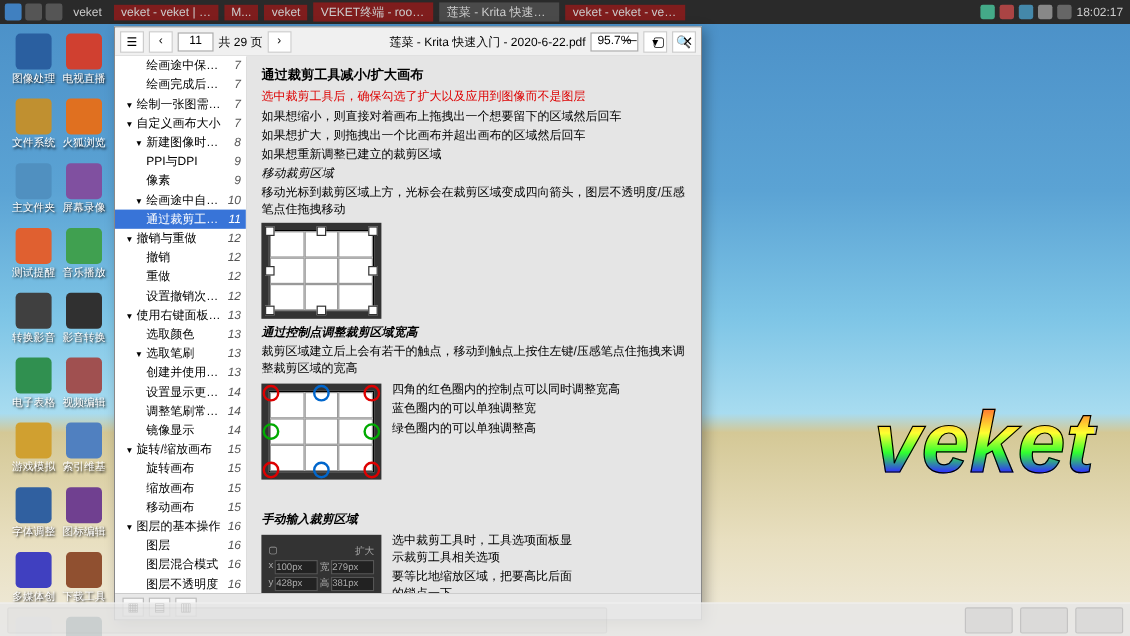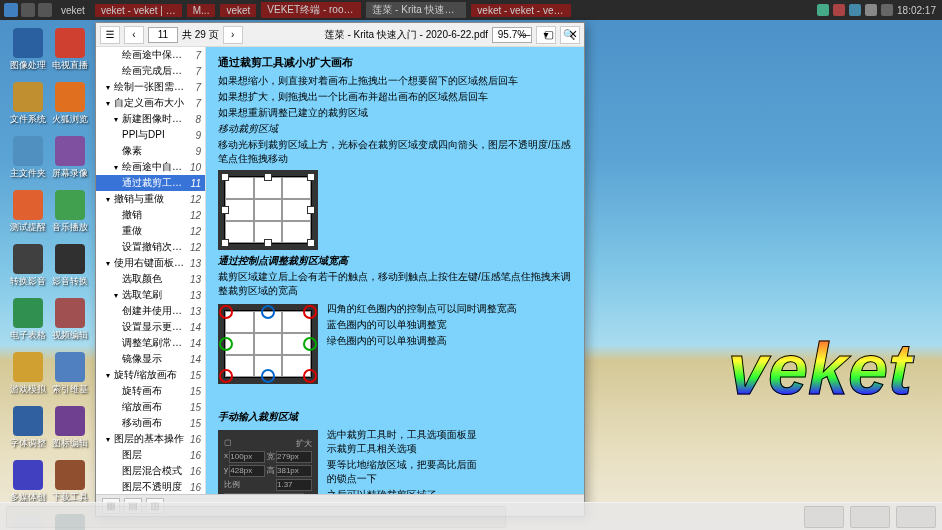--- a/index.html
+++ b/index.html
@@ -27,21 +27,21 @@
 .app-body { flex: 1; display: flex; overflow: hidden; }
 .toc { width: 110px; background: #fff; border-right: 1px solid #ddd; overflow-y: auto; font-size: 10px; }
 .toc-item { display: flex; align-items: center; padding: 1px 4px 1px 10px; cursor: pointer; white-space: nowrap; }
 .toc-item.lv2 { padding-left: 10px; }
 .toc-item.lv3 { padding-left: 18px; }
 .toc-item.sel { background: #3874d8; color: #fff; }
 .toc-label { flex: 1; overflow: hidden; text-overflow: ellipsis; }
 .toc-num { margin-left: 4px; font-style: italic; color: #555; }
 .toc-item.sel .toc-num { color: #fff; }
 .toc-arrow { width: 8px; font-size: 8px; }
-.content { flex: 1; background: #7dd3fc; overflow-y: auto; padding: 8px 12px; font-size: 10px; }
+.content { flex: 1; background: #e5e5e5; overflow-y: auto; padding: 8px 12px; font-size: 10px; }
 .ct-h { font-size: 11px; font-weight: bold; margin-bottom: 4px; }
 .ct-red { color: #d00; font-size: 10px; margin: 2px 0; }
 .ct-p { font-size: 10px; margin: 2px 0; }
 .grid-fig { width: 100px; height: 80px; background: #333; padding: 6px; margin: 4px 0; }
 .grid-inner { width: 100%; height: 100%; background: #fff; display: grid; grid-template-columns: 1fr 1fr 1fr; grid-template-rows: 1fr 1fr 1fr; gap: 0; position: relative; border: 1px solid #000; }
 .grid-inner div { border: 1px solid #999; }
 .handle { position: absolute; width: 8px; height: 8px; background: #fff; border: 1px solid #333; }
 .grid-fig2 { width: 100px; height: 80px; background: #333; padding: 6px; margin: 4px 0; display: inline-block; vertical-align: top; }
 .color-notes { display: inline-block; vertical-align: top; margin-left: 6px; }
 .settings-panel { width: 100px; height: 100px; background: #333; display: inline-block; margin: 4px 0; padding: 6px; font-size: 8px; color: #aaa; }
@@ -318,20 +318,21 @@
           <span class="toc-num">16</span>
         </div>
         <div class="toc-item lv3">
           <span class="toc-arrow"></span>
           <span class="toc-label">图层不透明度</span>
           <span class="toc-num">16</span>
         </div>
       </div>
     <div class="content">
       <div class="ct-h">通过裁剪工具减小/扩大画布</div>
+      <div class="ct-red">选中裁剪工具后，确保勾选了扩大以及应用到图像而不是图层</div>
       <div class="ct-p">如果想缩小，则直接对着画布上拖拽出一个想要留下的区域然后回车</div>
       <div class="ct-p">如果想扩大，则拖拽出一个比画布并超出画布的区域然后回车</div>
       <div class="ct-p">如果想重新调整已建立的裁剪区域</div>
       <div class="ct-p" style="font-style:italic">移动裁剪区域</div>
       <div class="ct-p">移动光标到裁剪区域上方，光标会在裁剪区域变成四向箭头，图层不透明度/压感笔点住拖拽移动</div>
       <div class="grid-fig">
         <div class="grid-inner">
           <div></div>
             <div></div>
             <div></div>

